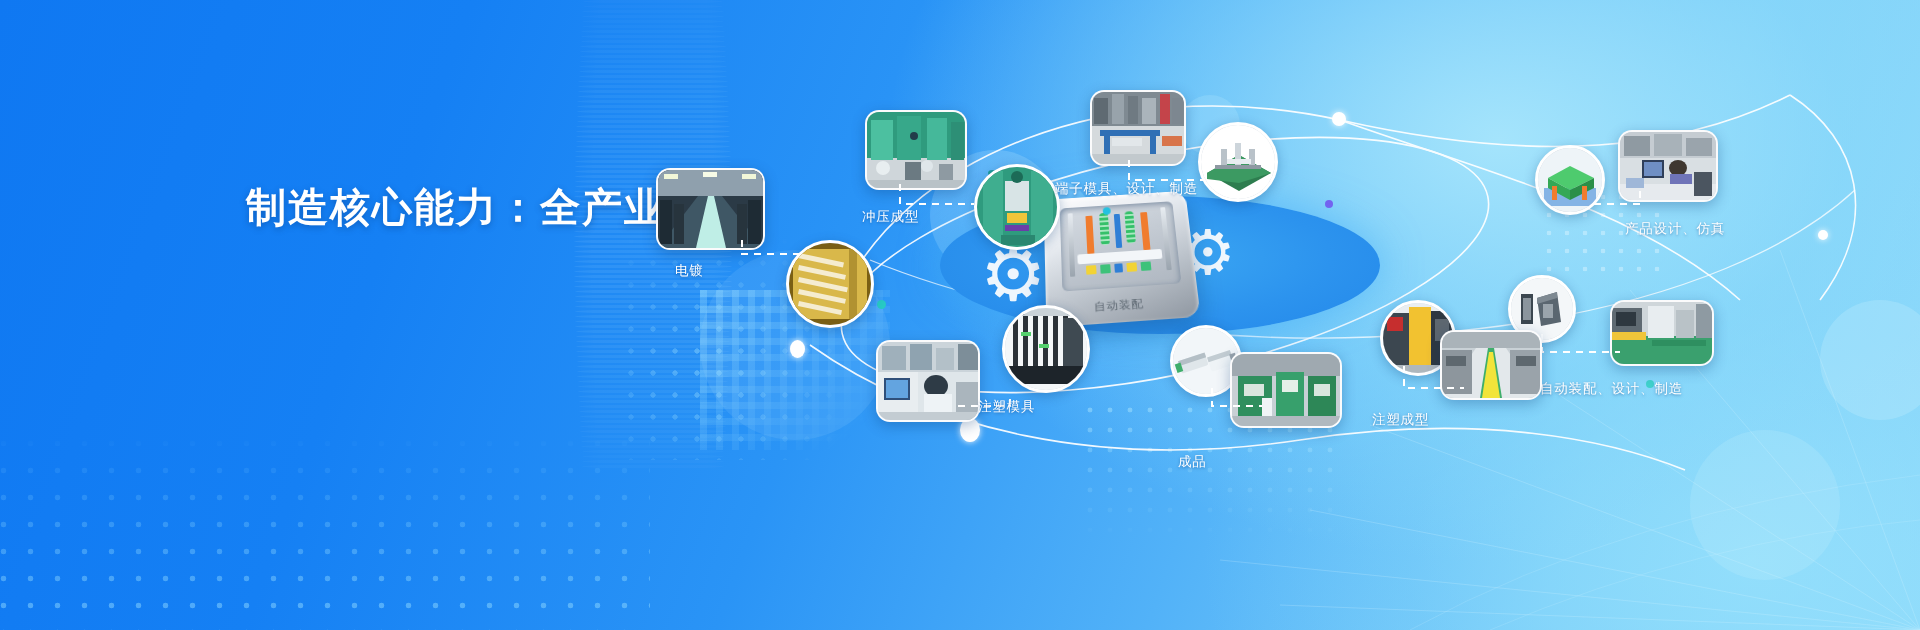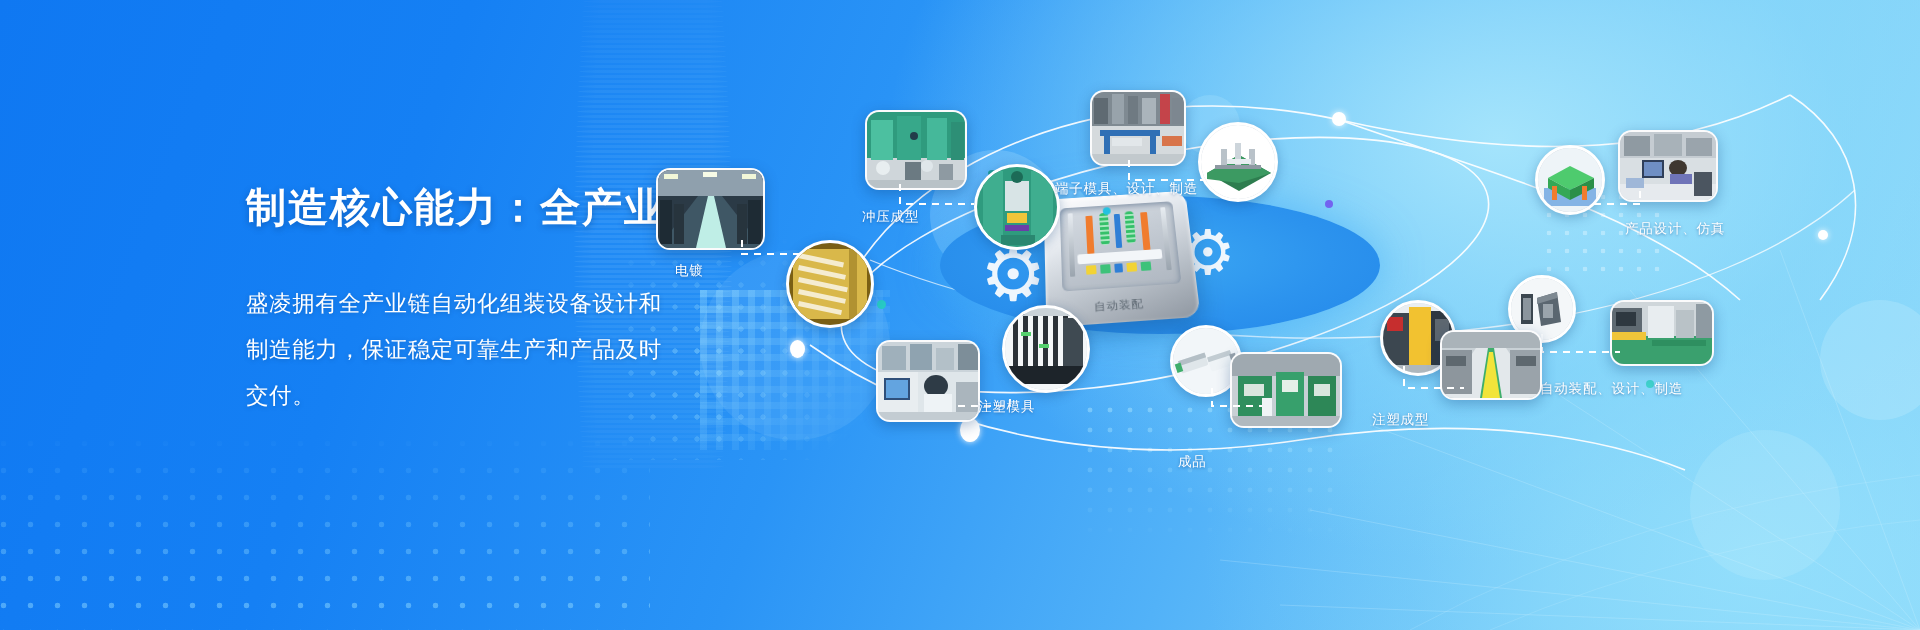--- a/index.html
+++ b/index.html
@@ -287,21 +287,20 @@
       <path d="M760,420 L60,350"></path>
     </g>
     <g stroke="rgba(225,248,255,.30)" stroke-width="1" fill="none">
       <path d="M250,420 Q470,300 760,265"></path>
       <path d="M330,420 Q540,330 760,310"></path>
     </g>
   </svg>
 
   <div class="copy">
     <h1 class="headline">制造核心能力：全产业链</h1>
-    <p class="body-copy">盛凌拥有全产业链自动化组装设备设计和制造能力，保证稳定可靠生产和产品及时交付。</p>
   </div>
 
   <div class="diagram">
 
     <svg class="orbits" viewBox="0 0 1140 630">
       <g fill="none" stroke="#ffffff" stroke-width="1.6" opacity=".92">
         <ellipse cx="385" cy="265" rx="330" ry="110" transform="rotate(-12 385 265)"></ellipse>
         <path d="M60,300 C120,160 330,70 560,120 C760,165 900,150 1010,95"></path>
         <path d="M30,345 C150,430 320,470 520,440 C700,412 830,440 905,470"></path>
         <path d="M560,120 C700,170 860,210 960,300"></path>

